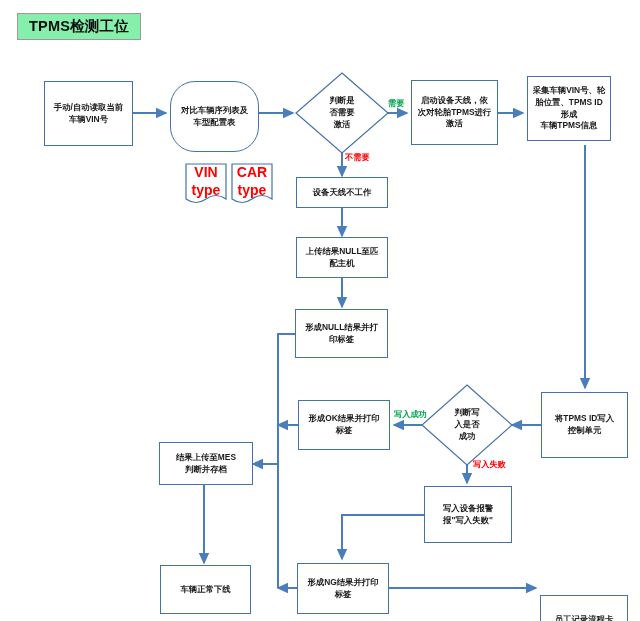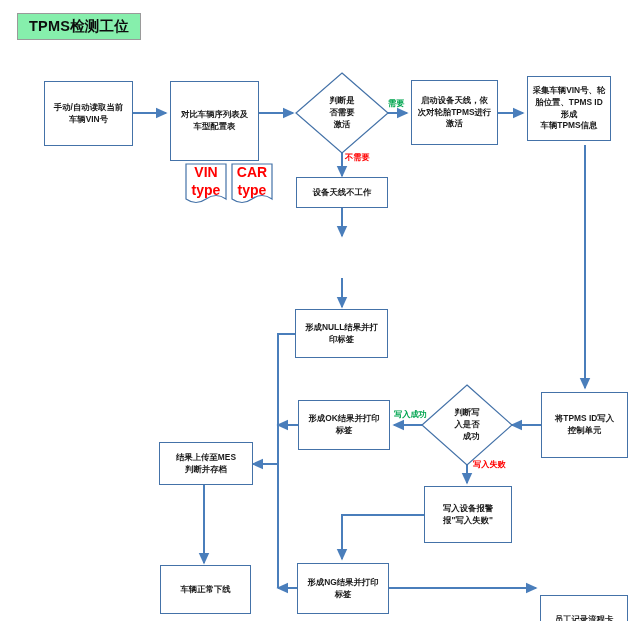--- a/index.html
+++ b/index.html
@@ -153,21 +153,21 @@
 
   <div class="title-box" style="left:17px; top:13px; width:124px; height:27px;">TPMS检测工位</div>
 
   <div class="node process" style="left:44px; top:81px; width:89px; height:65px;">
     <span>
       <span class="nline">手动/自动读取当前</span>
       <span class="nline">车辆VIN号</span>
     </span>
   </div>
 
-  <div class="node process" style="left:170px; top:81px; width:89px; height:80px;">
+  <div class="node process" style="left:170px; top:81px; width:89px; height:71px;border-radius:25px;">
     <span>
       <span class="nline">对比车辆序列表及</span>
       <span class="nline">车型配置表</span>
     </span>
   </div>
 
   <div class="diamond-text" style="left:305px; top:88px; width:74px; height:50px;">
     <span>
       <span class="nline">判断是</span>
       <span class="nline">否需要</span>
@@ -189,36 +189,42 @@
       <span class="nline">胎位置、TPMS ID</span>
       <span class="nline">形成</span>
       <span class="nline">车辆TPMS信息</span>
     </span>
   </div>
 
   <div class="node process" style="left:296px; top:177px; width:92px; height:31px;">
     <span class="nline">设备天线不工作</span>
   </div>
 
+  <div class="node process" style="left:296px; top:237px; width:92px; height:41px;">
+    <span>
+      <span class="nline">上传结果NULL至匹</span>
+      <span class="nline">配主机</span>
+    </span>
+  </div>
 
   <div class="node process" style="left:295px; top:309px; width:93px; height:49px;">
     <span>
       <span class="nline">形成NULL结果并打</span>
       <span class="nline">印标签</span>
     </span>
   </div>
 
   <div class="node process" style="left:298px; top:400px; width:92px; height:50px;">
     <span>
       <span class="nline">形成OK结果并打印</span>
       <span class="nline">标签</span>
     </span>
   </div>
 
-  <div class="diamond-text" style="left:432px; top:400px; width:70px; height:50px;text-align:right;">
+  <div class="diamond-text" style="left:432px; top:400px; width:70px; height:50px;">
     <span>
       <span class="nline">判断写</span>
       <span class="nline">入是否</span>
       <span class="nline">成功</span>
     </span>
   </div>
 
   <div class="node process" style="left:541px; top:392px; width:87px; height:66px;">
     <span>
       <span class="nline">将TPMS ID写入</span>

